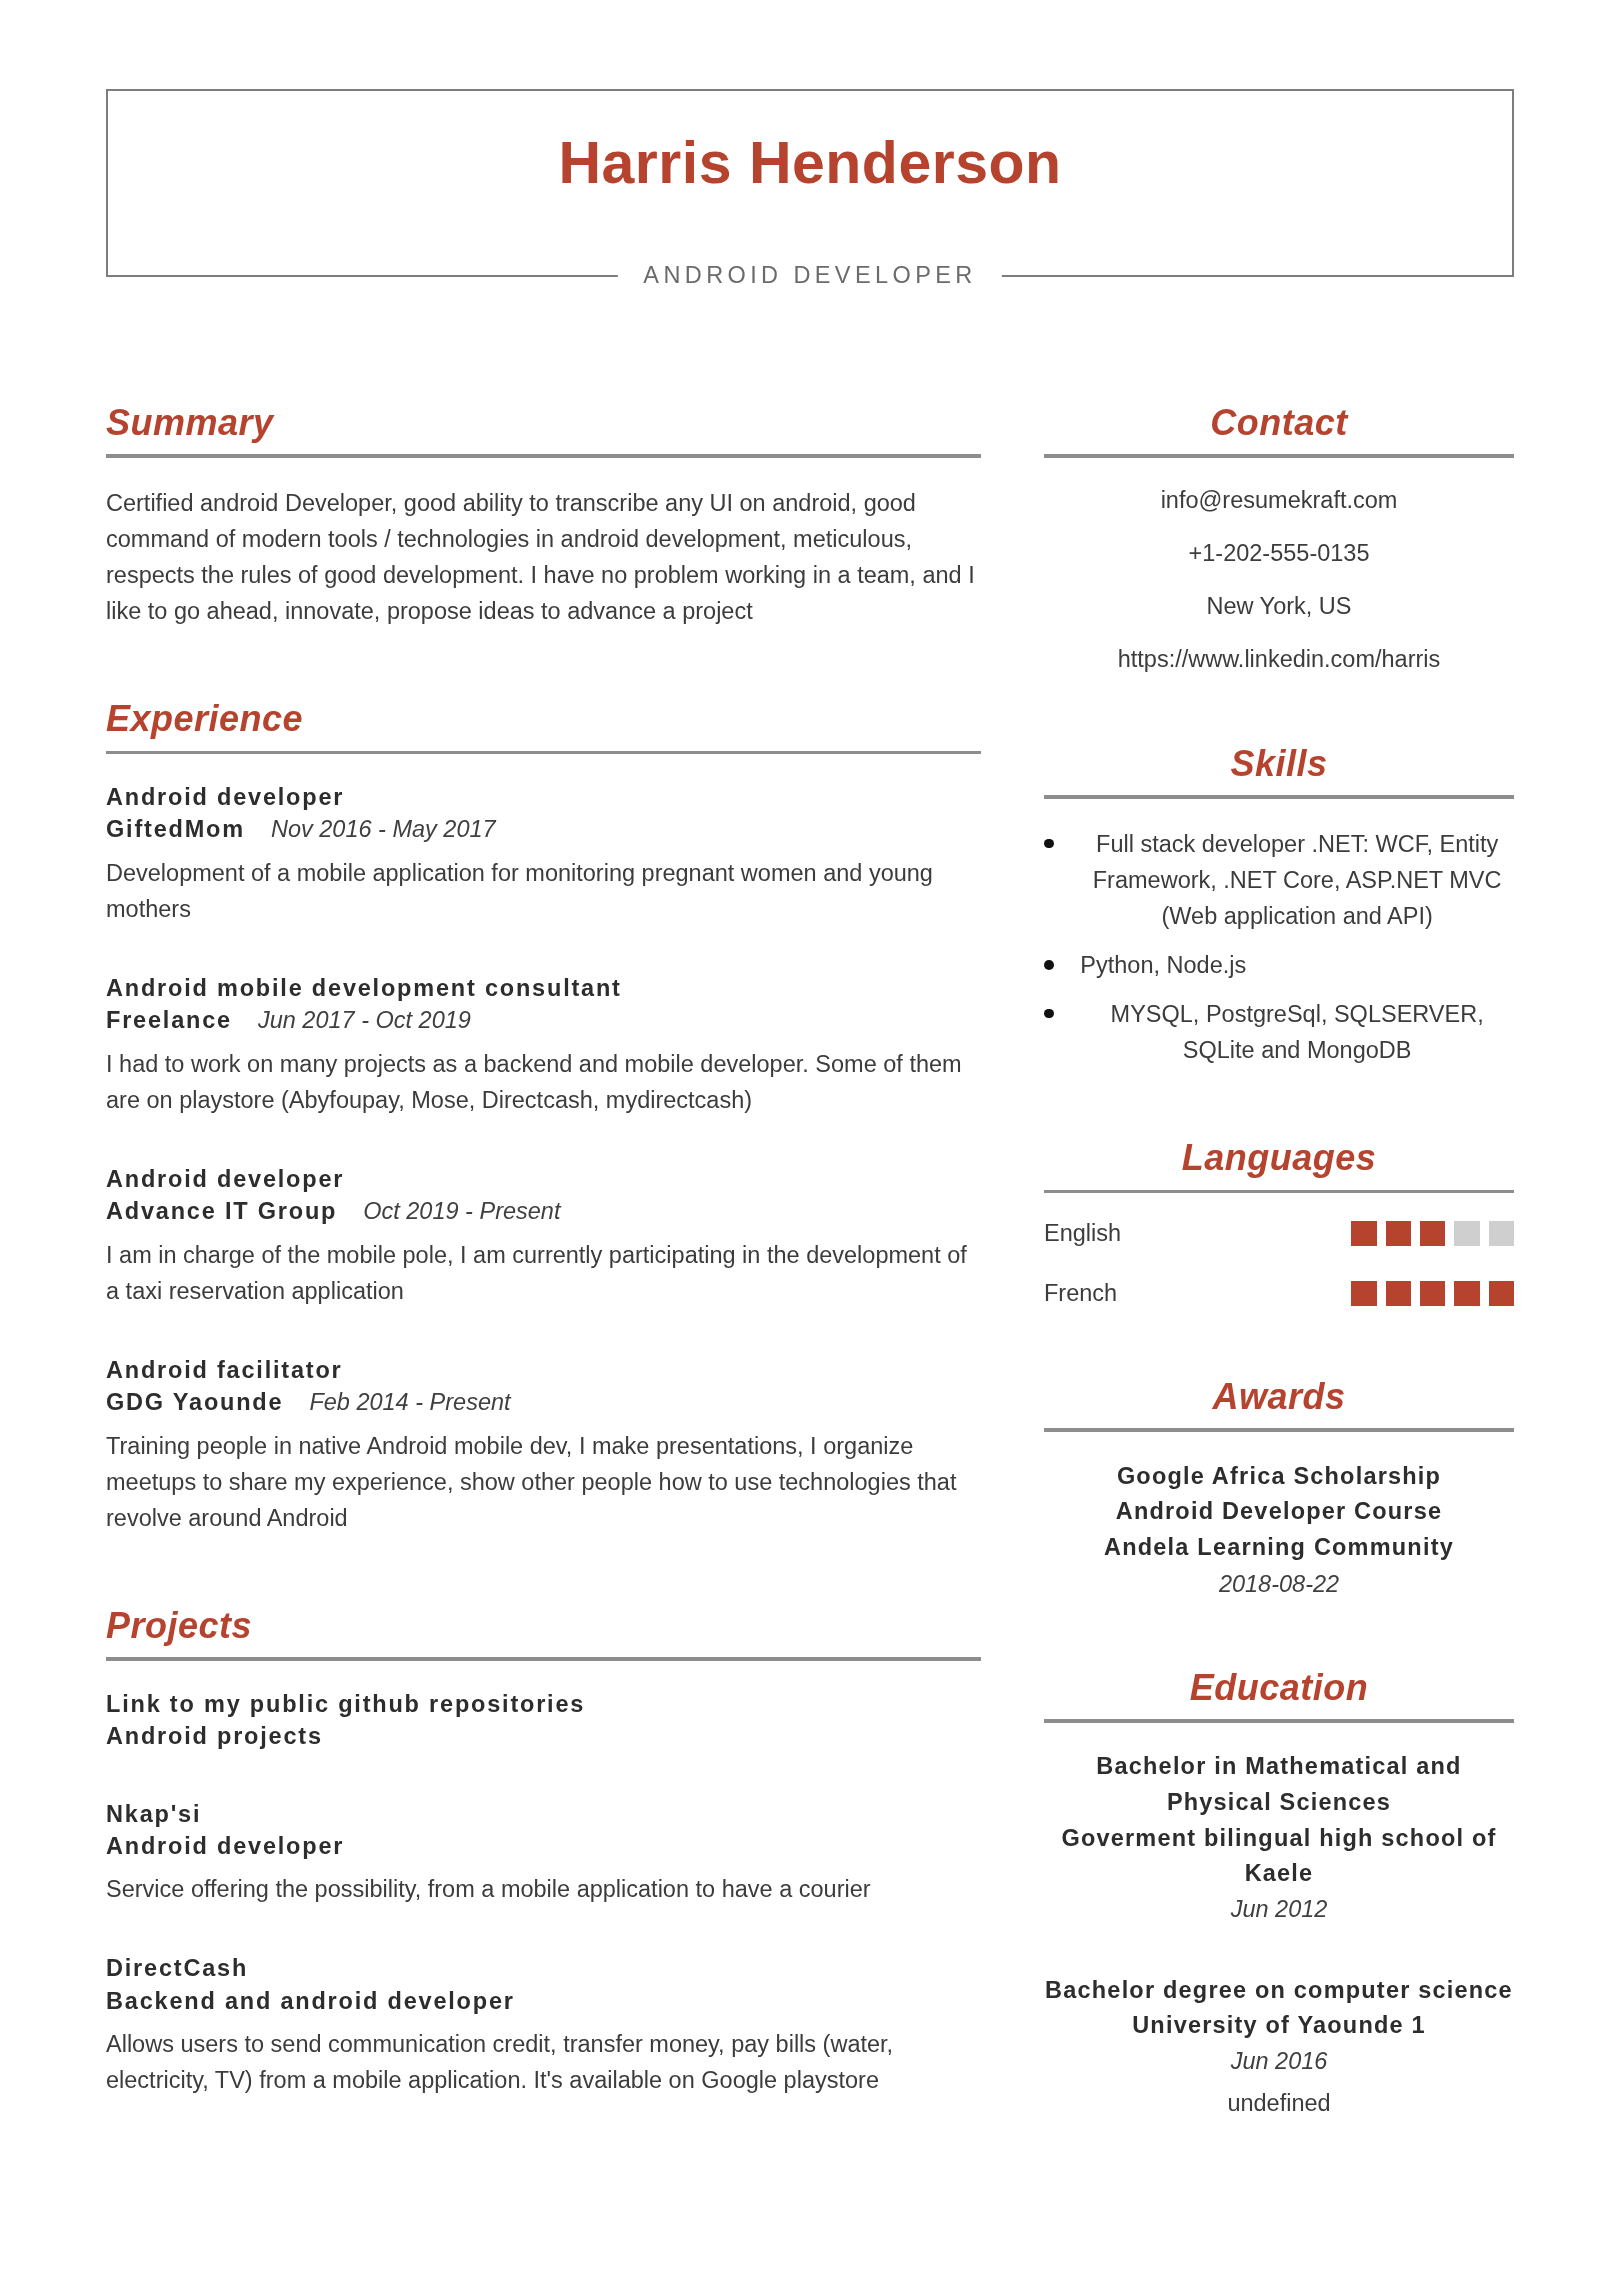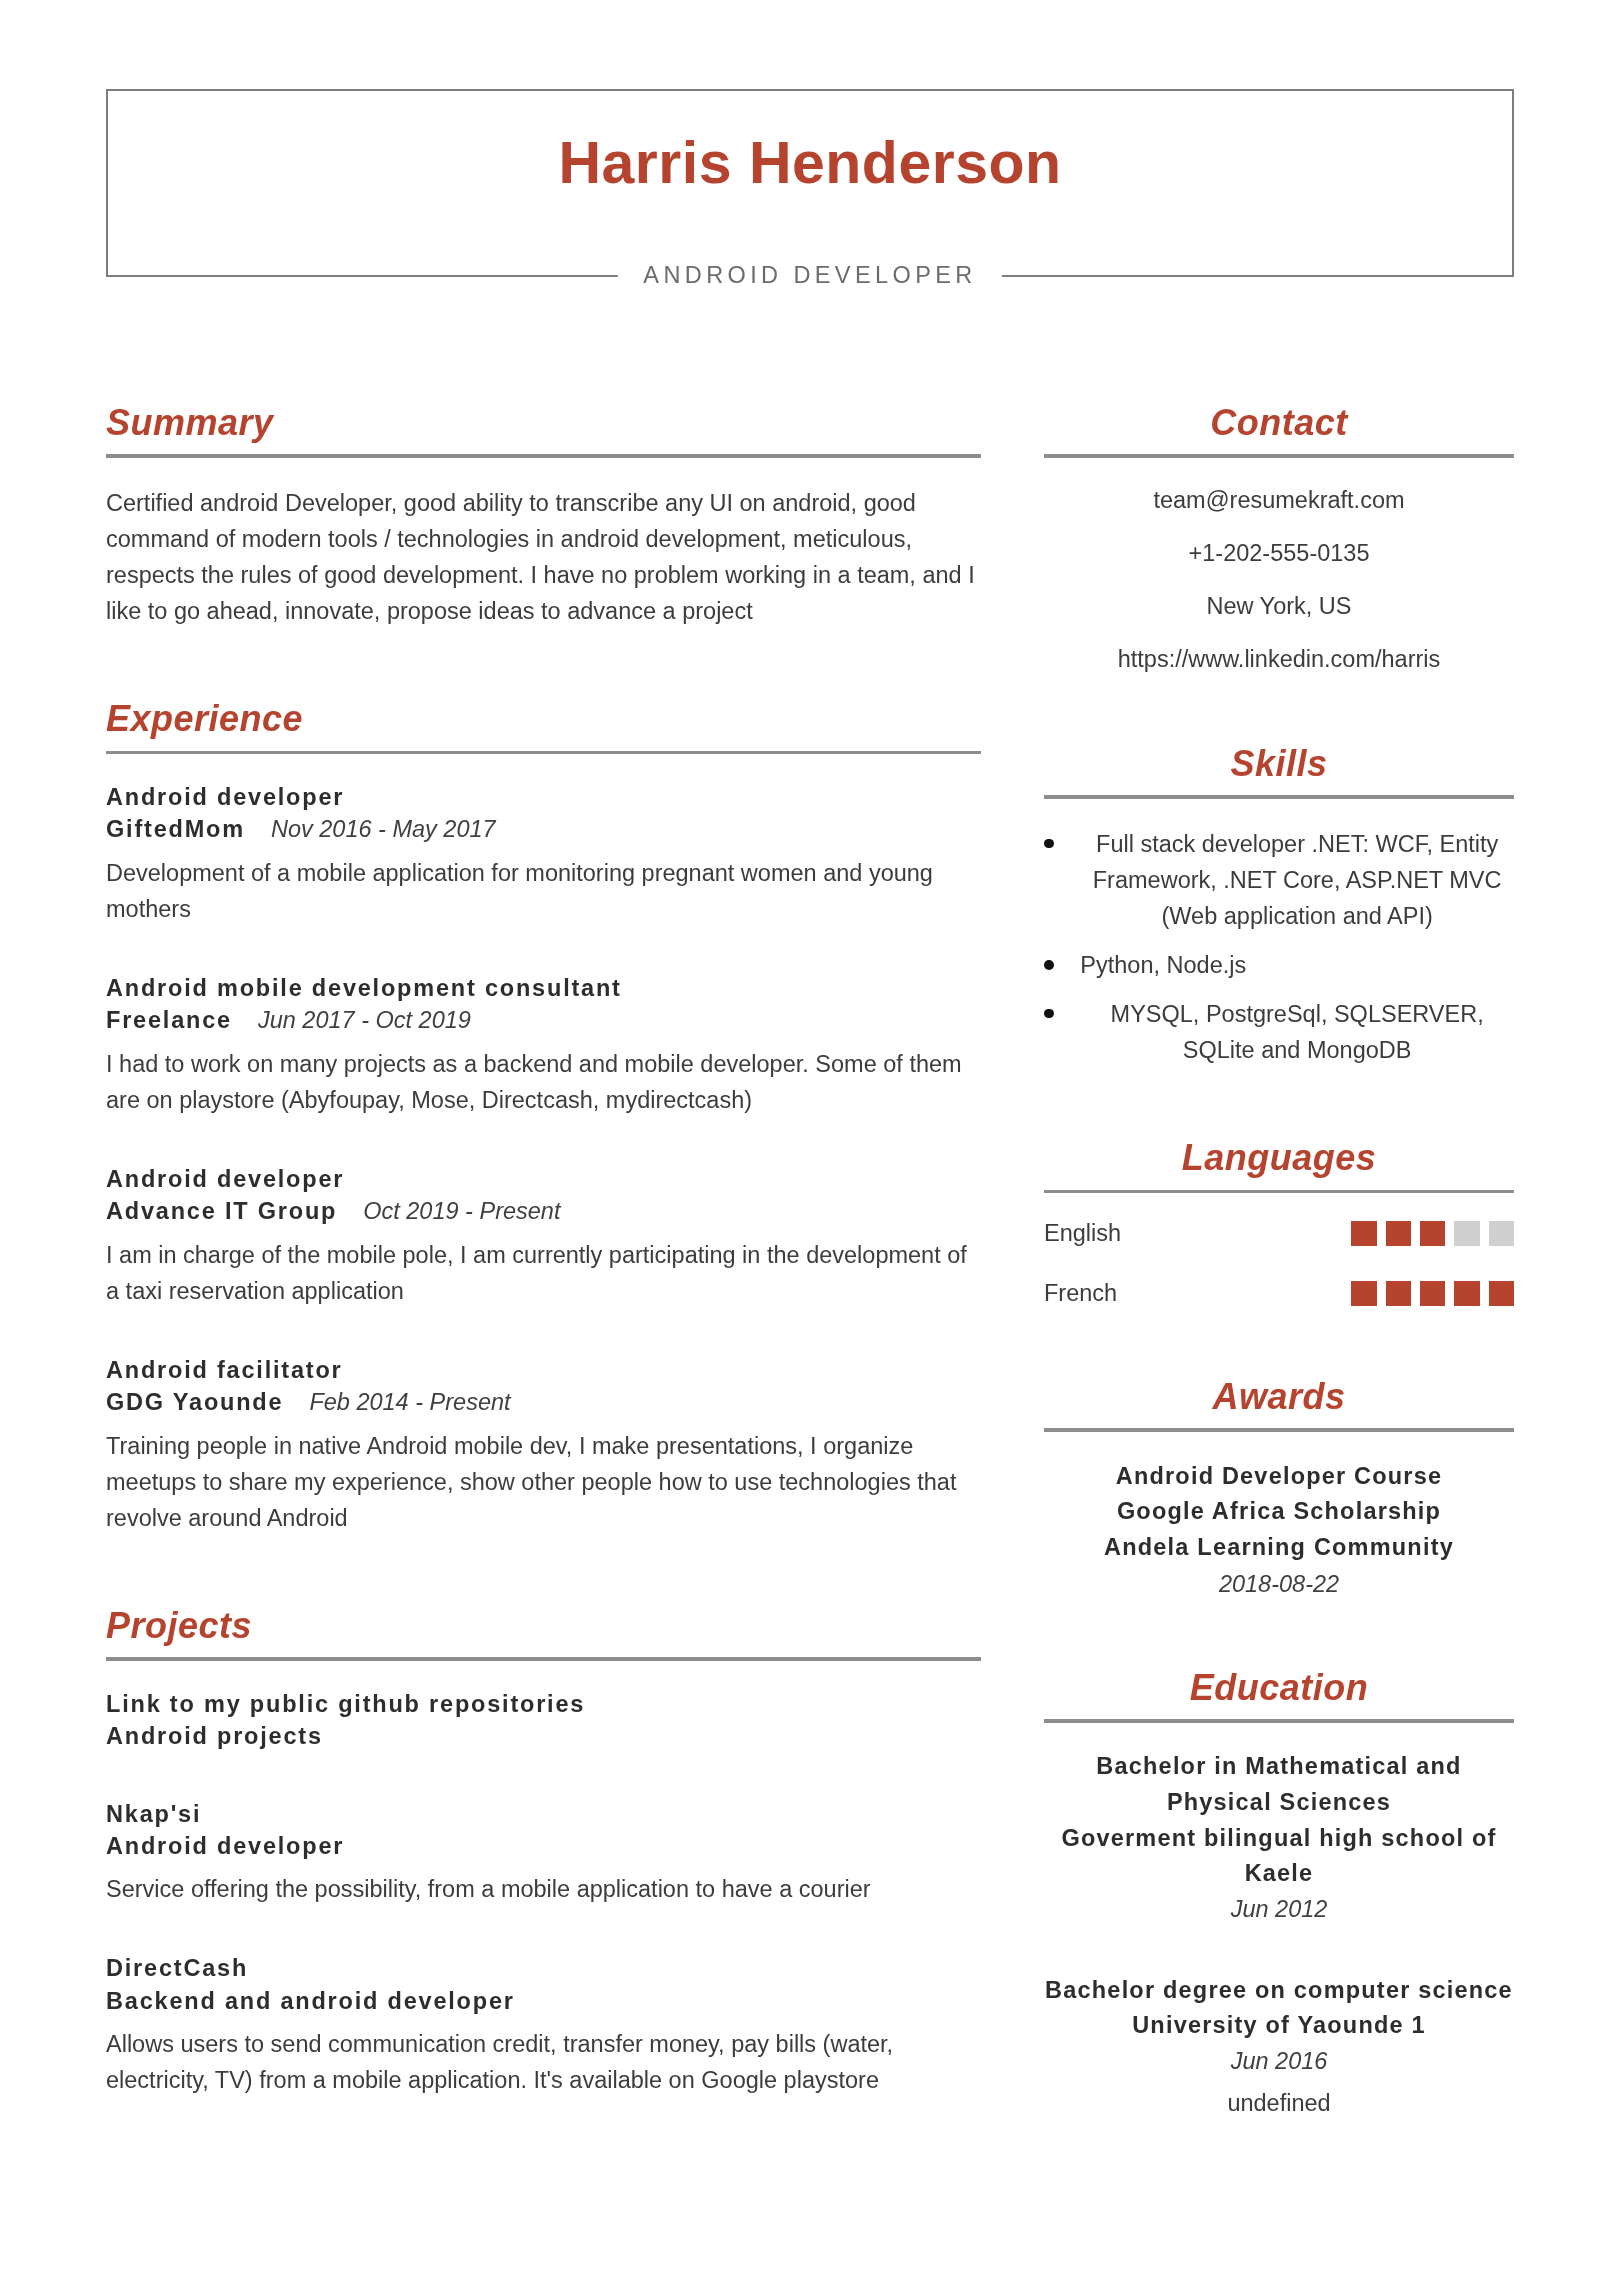--- a/index.html
+++ b/index.html
@@ -177,21 +177,21 @@
 
     </div>
 
     <div class="col-right">
 
       <div class="section">
         <div class="section-heading">Contact</div>
         <div class="rule"></div>
         <div class="section-body contact-list">
 
-            <div class="contact-item">team@resumekraft.com</div>
+            <div class="contact-item">info@resumekraft.com</div>
 
             <div class="contact-item">+1-202-555-0135</div>
 
             <div class="contact-item">New York, US</div>
 
             <div class="contact-item">https://www.linkedin.com/harris</div>
           </div>
       </div>
 
       <div class="section">
@@ -244,23 +244,23 @@
             </div>
           </div>
       </div>
 
       <div class="section">
         <div class="section-heading">Awards</div>
         <div class="rule"></div>
         <div class="section-body">
           <div>
 
+              <div class="award-line">Google Africa Scholarship</div>
+
               <div class="award-line">Android Developer Course</div>
-
-              <div class="award-line">Google Africa Scholarship</div>
 
               <div class="award-line">Andela Learning Community</div>
             </div>
           <div class="award-date">2018-08-22</div>
         </div>
       </div>
 
       <div class="section">
         <div class="section-heading">Education</div>
         <div class="rule"></div>

